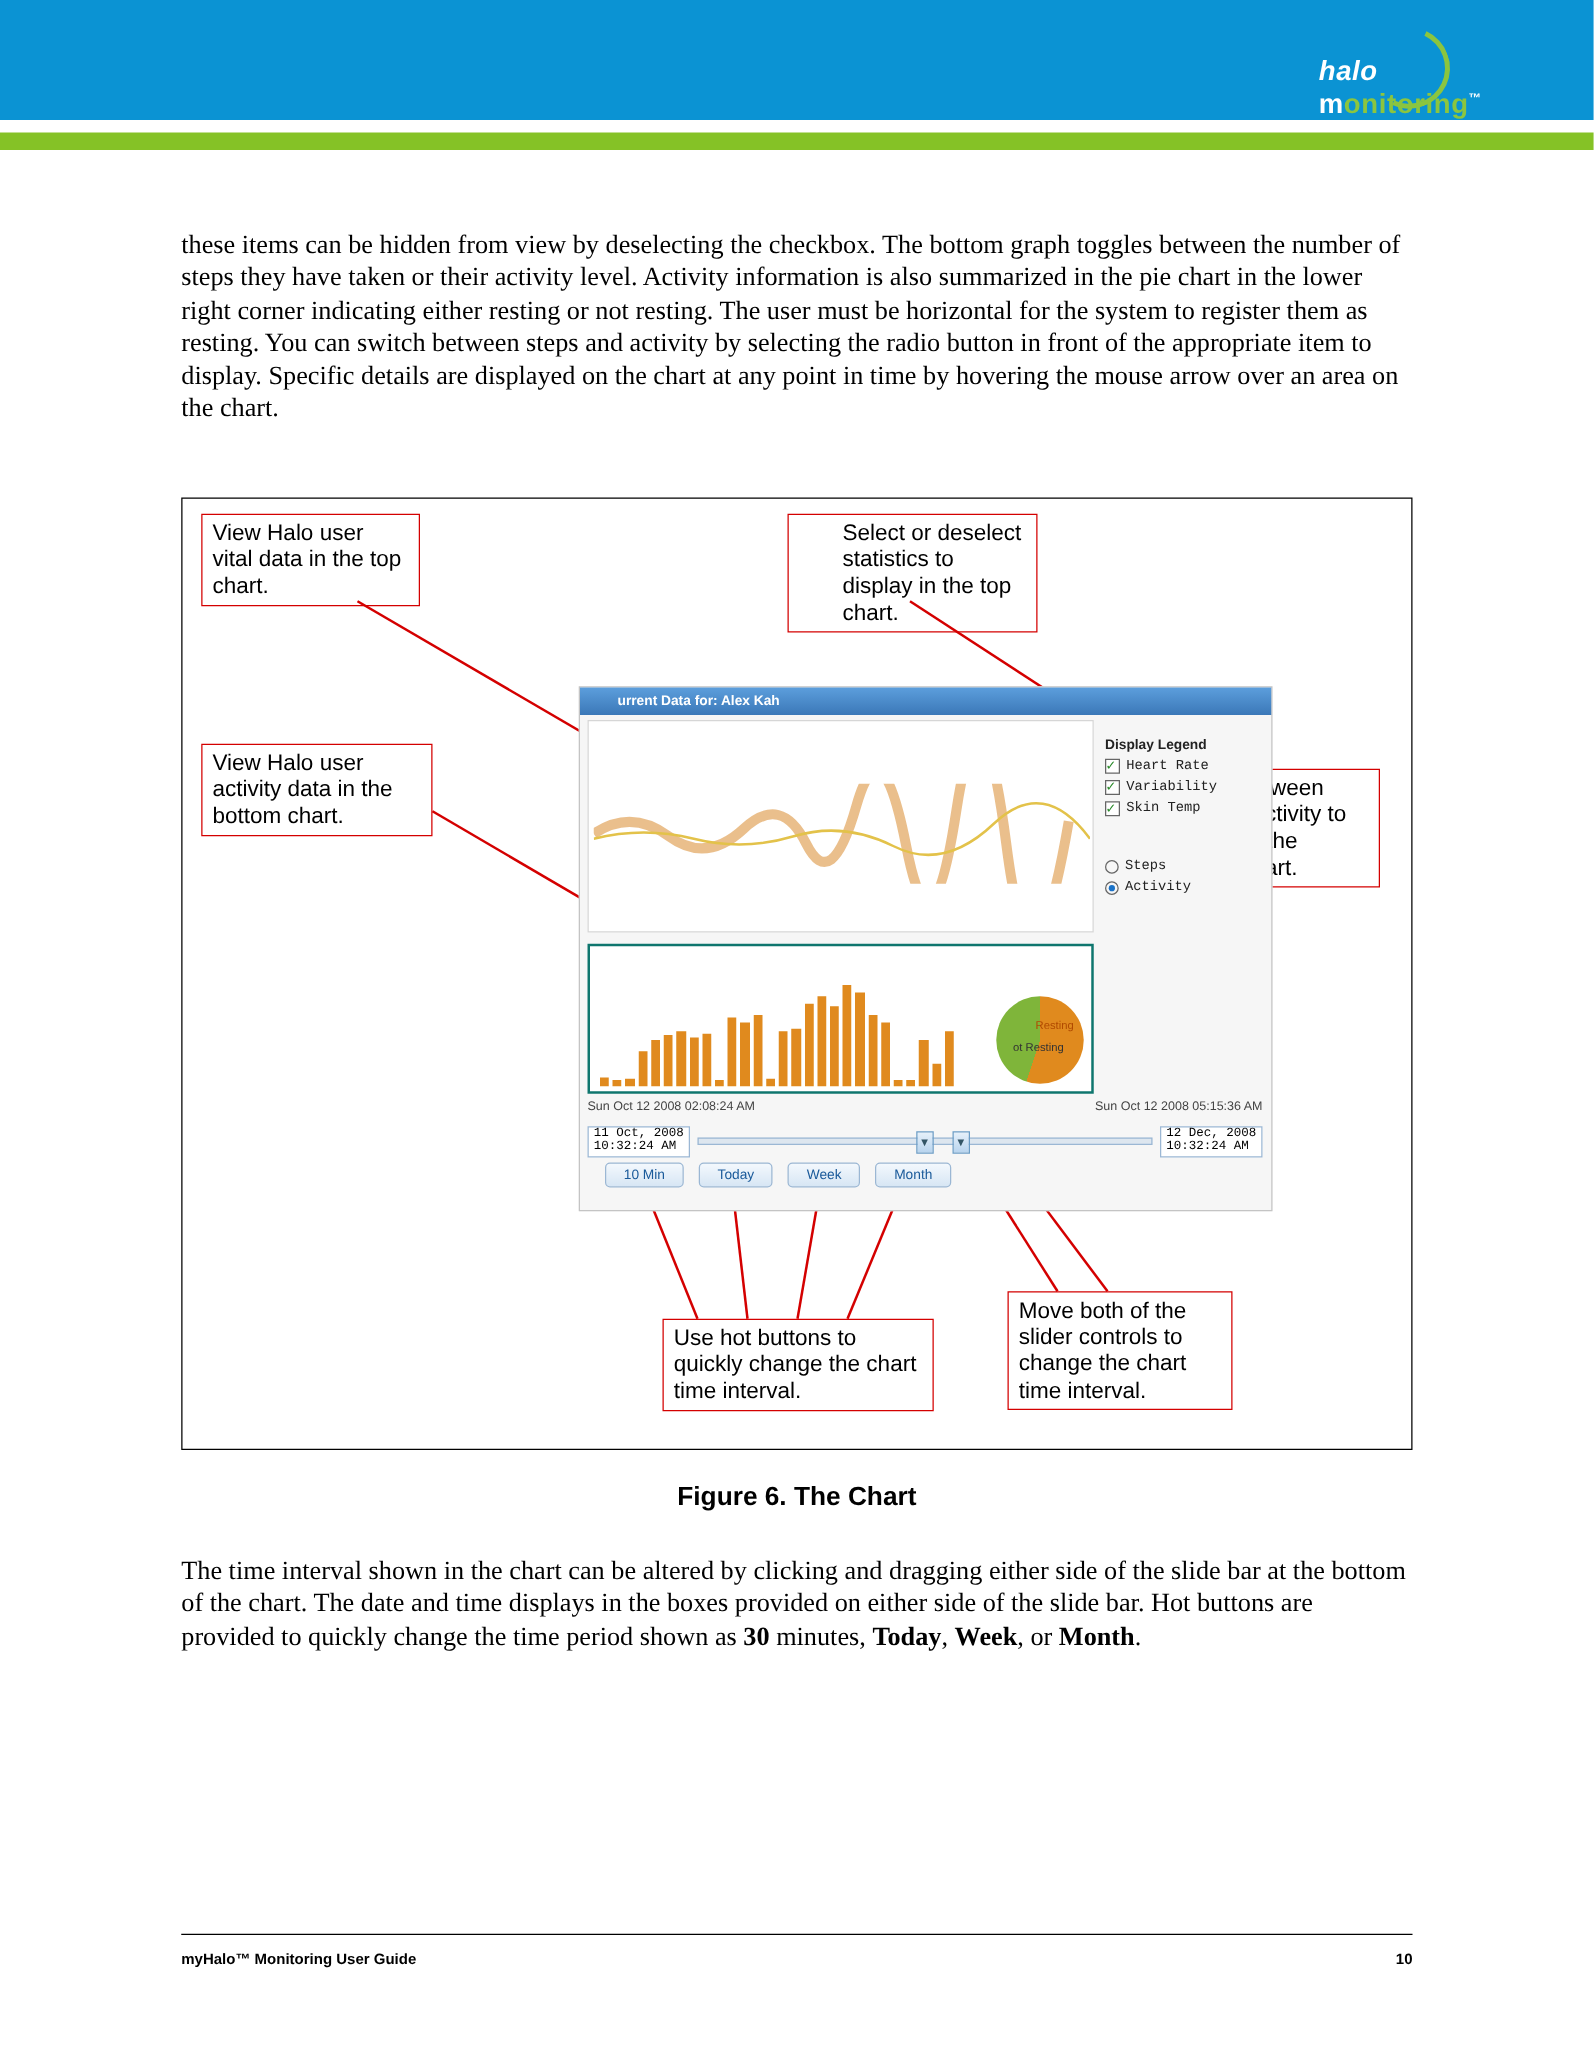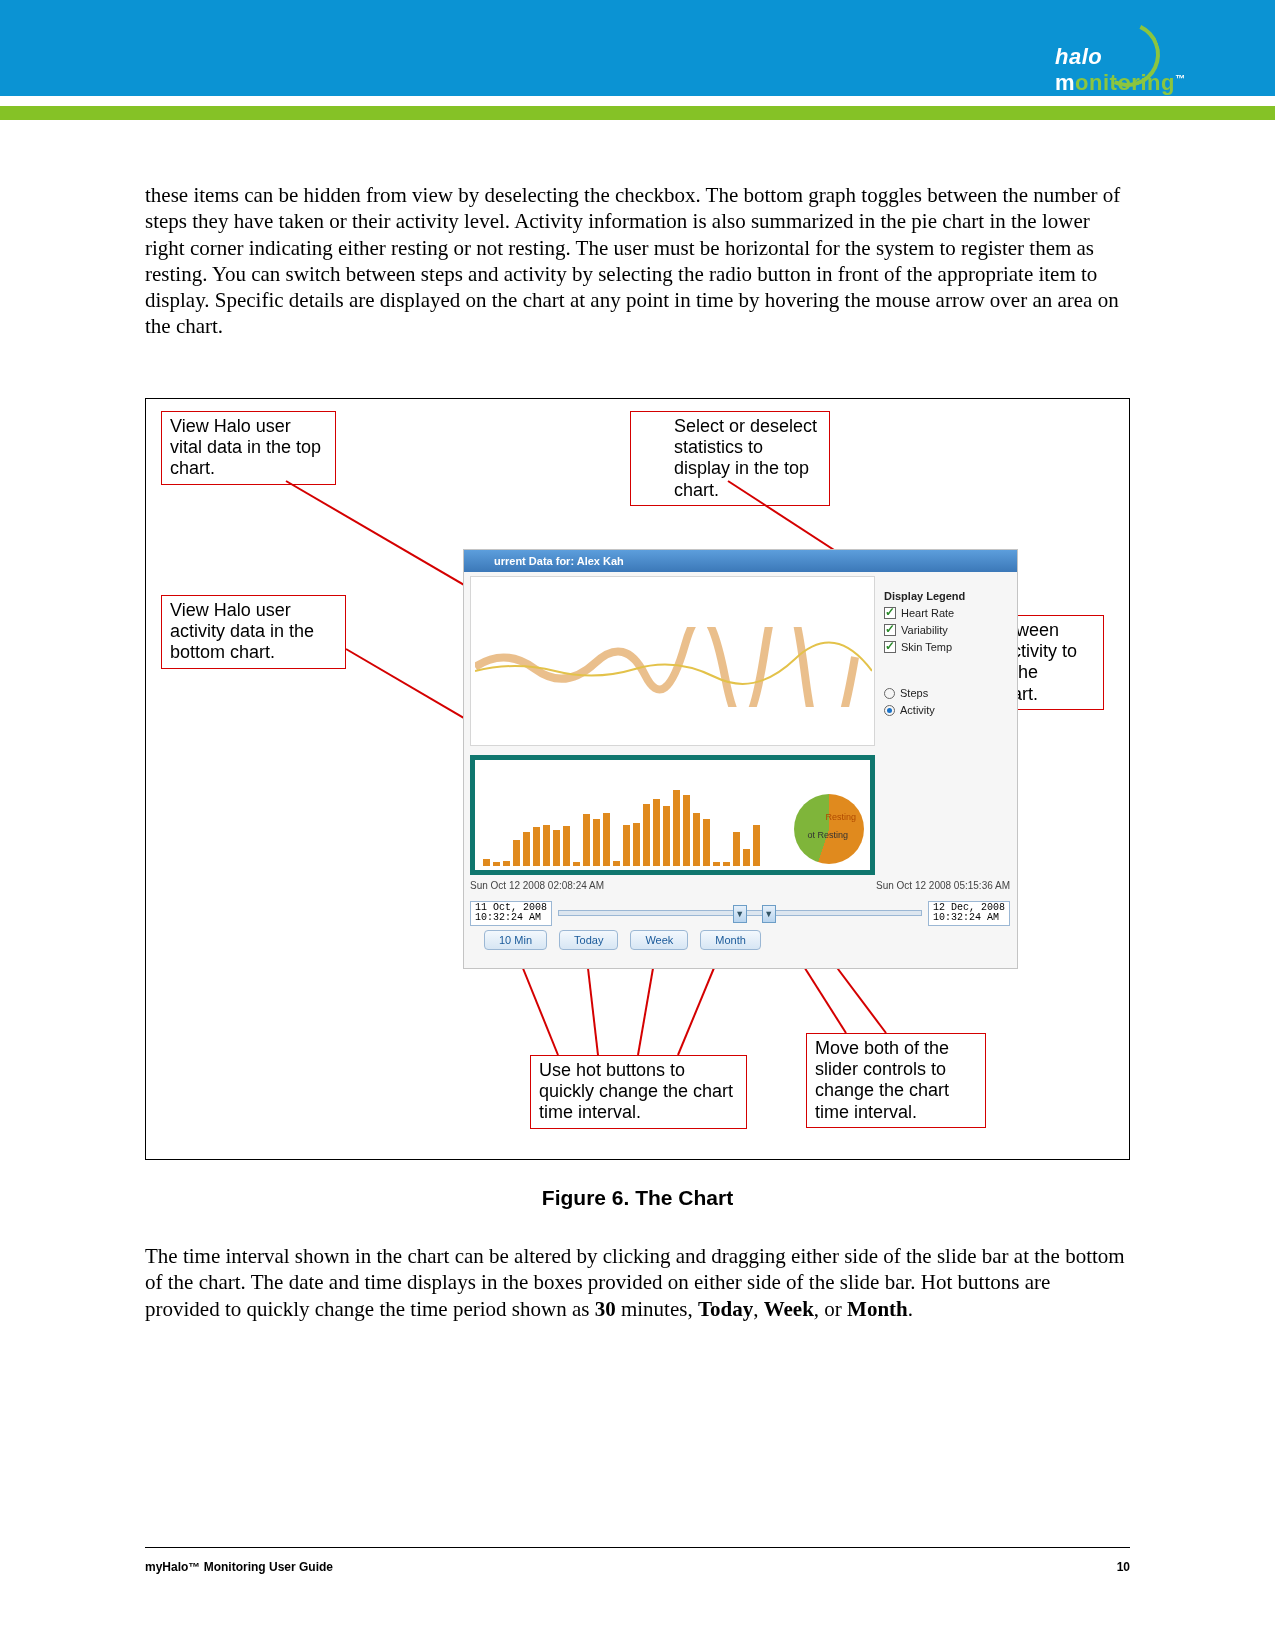--- a/index.html
+++ b/index.html
@@ -77,28 +77,28 @@
     background: linear-gradient(#5c9edc, #3b78b8);
     color: #fff; font-size: 11px; font-weight: bold;
     padding-left: 30px; line-height: 22px;
   }
   .chart-plot {
     position: absolute; left: 6px; top: 26px; width: 405px; height: 170px;
     background: #fff; border: 1px solid #d6d6d6;
   }
   .chart-plot2 {
     position: absolute; left: 6px; top: 205px; width: 405px; height: 120px;
-    background: #fff; border: 5px solid #0f766e;
+    background: #fff; border: 2px solid #0f766e;
   }
   .chart-legend {
     position: absolute; left: 420px; top: 40px; width: 126px;
     font-size: 11px; color: #222;
   }
   .chart-legend .hdr { font-weight: bold; margin-bottom: 4px; }
-  .chart-legend .row { display: flex; align-items: center; gap: 5px; margin: 5px 0; }
+  .chart-legend .row { display: flex; align-items: center; gap: 5px; margin: 5px 0; font-family: Liberation Mono, monospace; }
   .cb { width: 12px; height: 12px; border: 1px solid #666; background: #fff; position: relative; }
   .cb.checked::after { content: "✓"; position: absolute; left: 0; top: -3px; font-size: 12px; color: #2a8a2a; font-weight: bold; }
   .radio { width: 11px; height: 11px; border: 1px solid #666; border-radius: 50%; position: relative; }
   .radio.sel::after { content: ""; position: absolute; left: 2px; top: 2px; width: 5px; height: 5px; background: #1a72c8; border-radius: 50%; }
   .xaxis {
     position: absolute; left: 6px; top: 330px; width: 540px;
     display: flex; justify-content: space-between;
     font-size: 10px; color: #444;
   }
   .slider-row {

